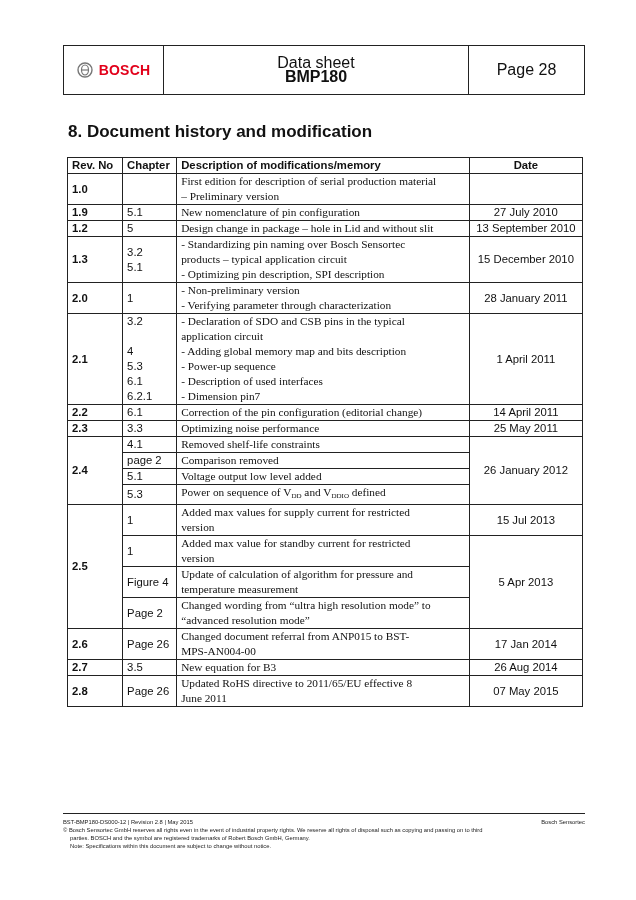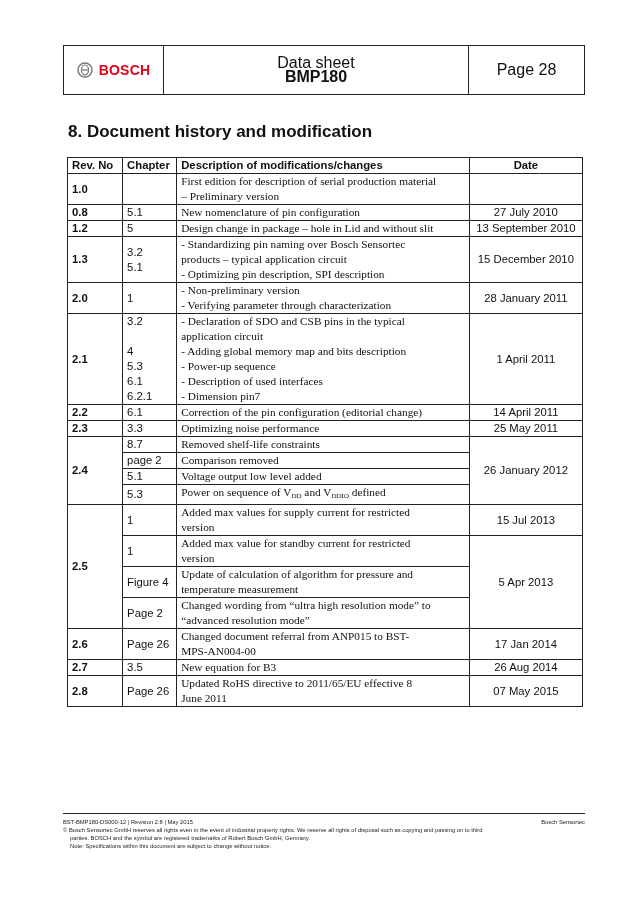--- a/index.html
+++ b/index.html
@@ -46,36 +46,36 @@
   <div class="c3">Page 28</div>
 </div>
 
 <h2 class="h2">8. Document history and modification</h2>
 
 <table>
   <tbody>
       <tr>
     <th class="l">Rev. No</th>
     <th class="l">Chapter</th>
-    <th class="l">Description of modifications/changes</th>
+    <th class="l">Description of modifications/memory</th>
     <th>Date</th>
   </tr>
 
   <tr>
     <td class="rev">1.0</td>
     <td class="ch"></td>
     <td class="desc ds">
       <div>First edition for description of serial production material</div>
       <div>– Preliminary version</div>
     </td>
     <td class="date"></td>
   </tr>
 
   <tr>
-    <td class="rev">0.8</td>
+    <td class="rev">1.9</td>
     <td class="ch">5.1</td>
     <td class="desc">New nomenclature of pin configuration</td>
     <td class="date">27 July  2010</td>
   </tr>
 
   <tr>
     <td class="rev">1.2</td>
     <td class="ch">5</td>
     <td class="desc">Design change in package – hole in Lid and without slit</td>
     <td class="date">13 September 2010</td>
@@ -135,21 +135,21 @@
 
   <tr>
     <td class="rev">2.3</td>
     <td class="ch">3.3</td>
     <td class="desc">Optimizing noise performance</td>
     <td class="date">25 May 2011</td>
   </tr>
 
   <tr>
     <td class="rev" rowspan="4">2.4</td>
-    <td class="ch">8.7</td>
+    <td class="ch">4.1</td>
     <td class="desc">Removed shelf-life constraints</td>
     <td class="date" rowspan="4">26 January 2012</td>
   </tr>
   <tr>
     <td class="ch">page 2</td>
     <td class="desc">Comparison removed</td>
   </tr>
   <tr>
     <td class="ch">5.1</td>
     <td class="desc">Voltage output low level added</td>

